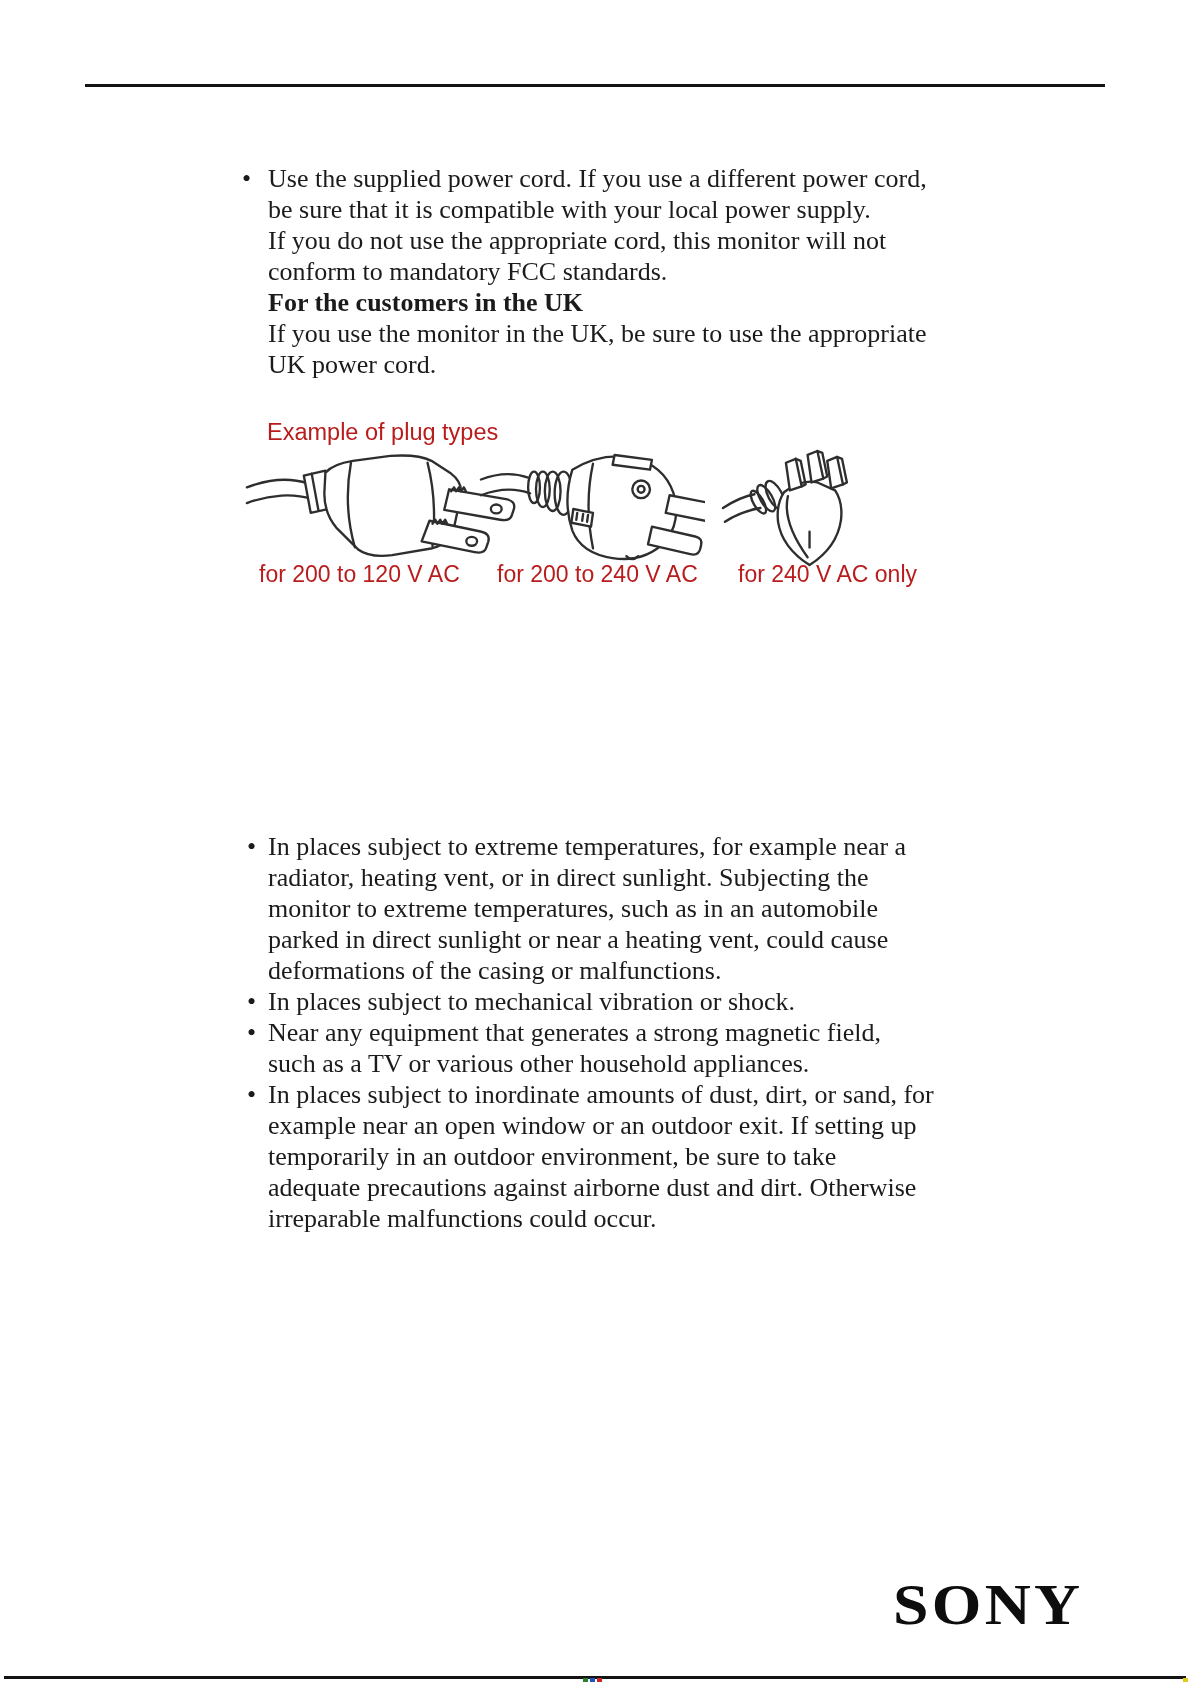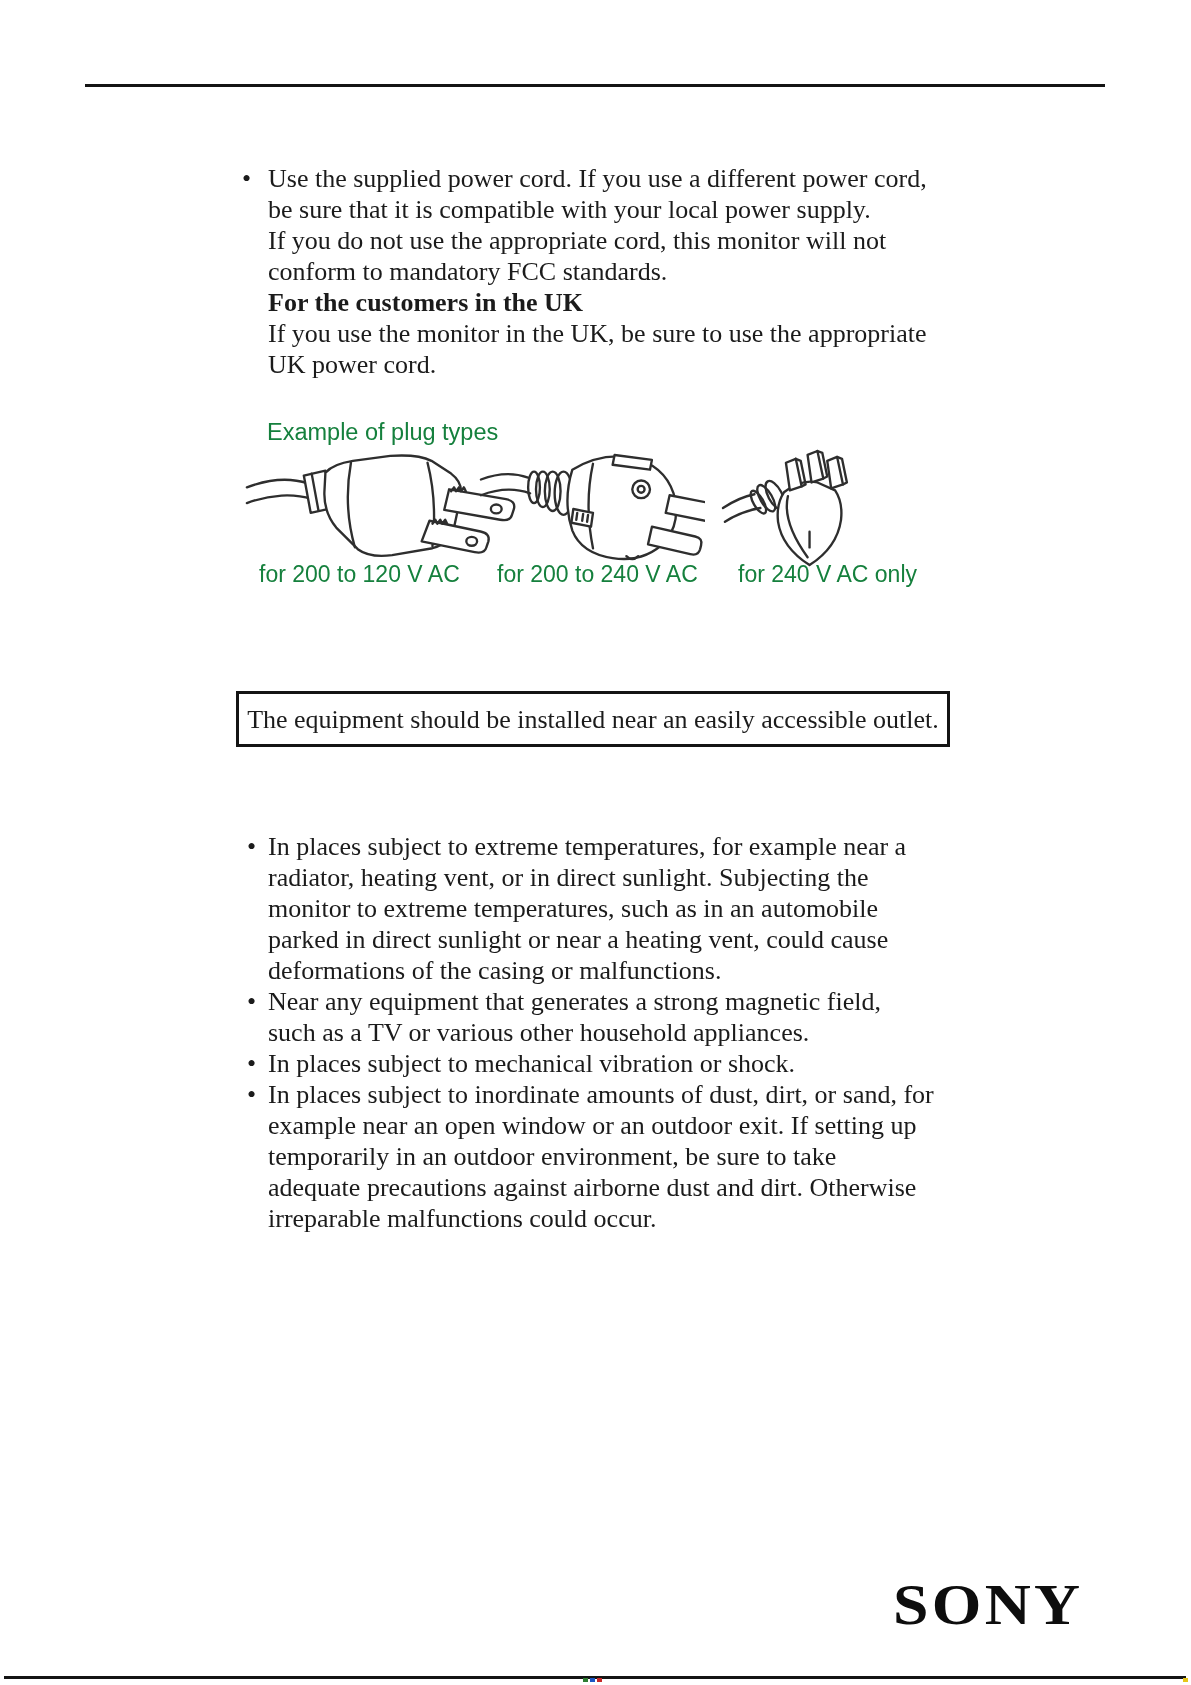--- a/index.html
+++ b/index.html
@@ -6,21 +6,21 @@
   .page {
     position:relative; width:1191px; height:1685px; margin:0 auto;
     background:#ffffff; color:#1b1b1b; overflow:hidden;
     font-family:"Liberation Serif","DejaVu Serif",serif;
   }
   .rule { position:absolute; background:#141414; }
   .rule-top { left:85px; top:84px; width:1020px; height:3px; }
   .rule-bottom { left:4px; top:1676px; width:1182px; height:3px; }
 
   .serif { font-family:"Liberation Serif","DejaVu Serif",serif; font-size:26px; line-height:31px; color:#1b1b1b; }
-  .sans  { font-family:"Liberation Sans","DejaVu Sans",sans-serif; color:#15803d; }
+  .sans  { font-family:"Liberation Sans","DejaVu Sans",sans-serif; color:#b91c1c; }
   .ml { white-space:pre-line; }
   .bold { font-weight:bold; }
 
   .sec-top { position:absolute; left:242px; top:163px; width:706px; }
   .li { display:flex; }
   .li .dot { width:26px; flex:0 0 26px; }
   .li .dot::before { content:"•"; }
   .li .txt { flex:1; }
 
   .plug-label { position:absolute; left:267px; top:419px; font-size:23.5px; line-height:26px; }
@@ -134,41 +134,38 @@
     <path class="sh" d="M88,8 L98,4 L104,32 L92,36 Z"></path>
     <path class="ln" d="M98,4 L103,6 L108,30 L104,32"></path>
     <path class="sh" d="M108,14 L118,10 L124,38 L112,42 Z"></path>
     <path class="ln" d="M118,10 L123,12 L128,36 L124,38"></path>
   </svg>
 
   <span class="caption cap-0 sans">for 200 to 120 V AC</span>
   <span class="caption cap-1 sans">for 200 to 240 V AC</span>
   <span class="caption cap-2 sans">for 240 V AC only</span>
 
-  <div class="notice-box">
-    <span class="txt serif">The equipment should be installed near an easily accessible outlet.</span>
-  </div>
 
   <div class="sec-install serif">
     <div class="li">
       <span class="dot"></span>
       <div class="txt ml">In places subject to extreme temperatures, for example near a
 radiator, heating vent, or in direct sunlight. Subjecting the
 monitor to extreme temperatures, such as in an automobile
 parked in direct sunlight or near a heating vent, could cause
 deformations of the casing or malfunctions.</div>
     </div>
     <div class="li">
       <span class="dot"></span>
-      <div class="txt ml">Near any equipment that generates a strong magnetic field,
-such as a TV or various other household appliances.</div>
+      <div class="txt ml">In places subject to mechanical vibration or shock.</div>
     </div>
     <div class="li">
       <span class="dot"></span>
-      <div class="txt ml">In places subject to mechanical vibration or shock.</div>
+      <div class="txt ml">Near any equipment that generates a strong magnetic field,
+such as a TV or various other household appliances.</div>
     </div>
     <div class="li">
       <span class="dot"></span>
       <div class="txt ml">In places subject to inordinate amounts of dust, dirt, or sand, for
 example near an open window or an outdoor exit. If setting up
 temporarily in an outdoor environment, be sure to take
 adequate precautions against airborne dust and dirt. Otherwise
 irreparable malfunctions could occur.</div>
     </div>
   </div>

